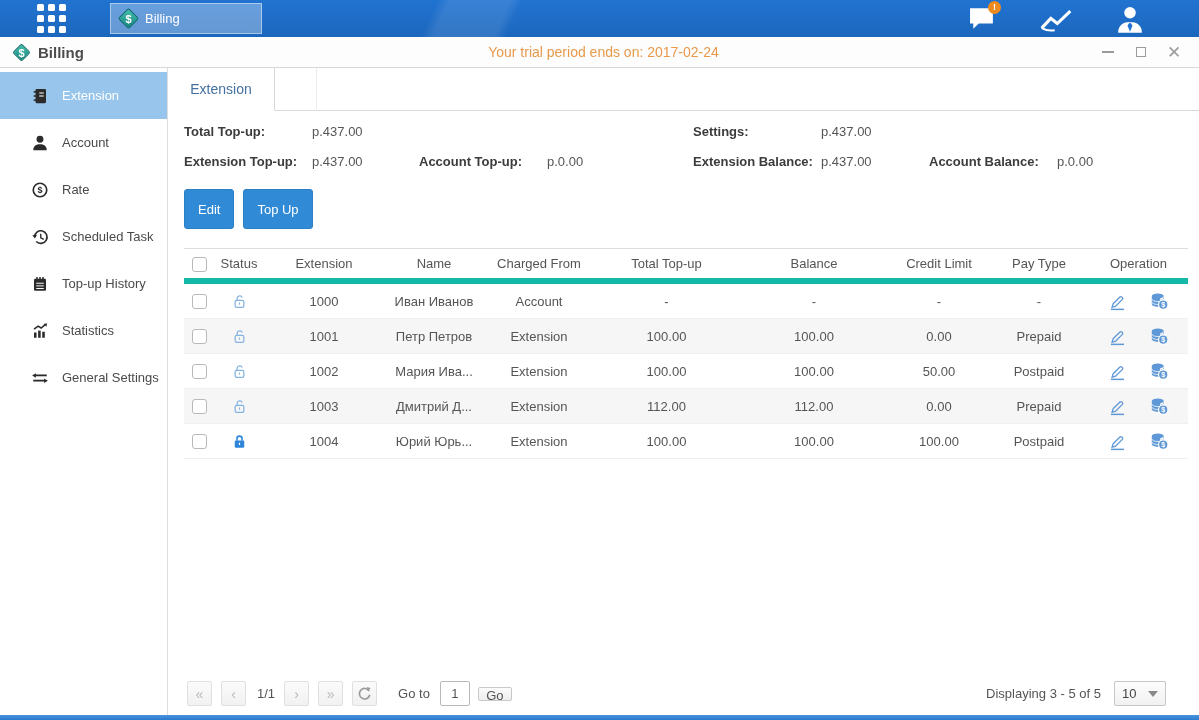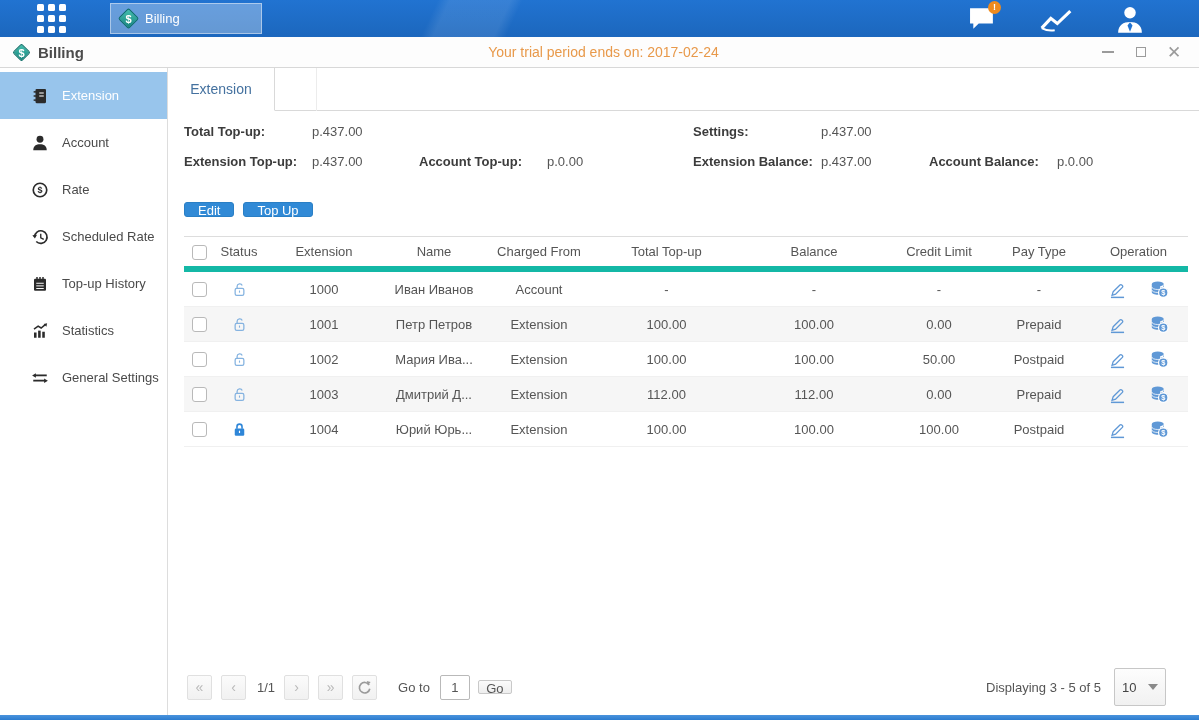--- a/index.html
+++ b/index.html
@@ -127,22 +127,22 @@
   .sp-r1c1 { grid-row: 1; grid-column: 1; }
   .sp-r1c3 { grid-row: 1; grid-column: 3; }
   .sp-r2c1 { grid-row: 2; grid-column: 1; }
   .sp-r2c2 { grid-row: 2; grid-column: 2; }
   .sp-r2c3 { grid-row: 2; grid-column: 3; }
   .sp-r2c4 { grid-row: 2; grid-column: 4; }
 
   .actions { margin-top: 20px; display: flex; gap: 9px; }
   .btn-blue {
     background: var(--accent-blue); color: #fff; border: 1px solid #2a7fc5;
-    height: 15px; padding: 0 13px; font-size: 13px; border-radius: 3px;
-    cursor: pointer; font-family: inherit; margin-top: 13px;
+    height: 40px; padding: 0 13px; font-size: 13px; border-radius: 3px;
+    cursor: pointer; font-family: inherit;
   }
 
   
   .table { margin: 19px 11px 0 0; border-top: 1px solid #ddd; }
   .trow {
     display: grid;
     grid-template-columns: 30px 50px 120px 100px 110px 145px 150px 100px 100px 1fr;
     align-items: center;
     height: 35px;
   }
@@ -179,21 +179,21 @@
   }
   .go-btn {
     margin-left: 8px; width: 34px; height: 14px;
     background: linear-gradient(#fbfbfb, #eee);
     border: 1px solid #c9c9c9; border-radius: 2px;
     color: #555; font-size: 13px; cursor: pointer; font-family: inherit;
   }
   .pager-right { margin-left: auto; display: flex; align-items: center; gap: 13px; }
   .displaying { color: #555; }
   .pagesize {
-    width: 52px; height: 38px;
+    width: 52px; height: 25px;
     border: 1px solid #c7c7c7; border-radius: 2px;
     background: linear-gradient(#fdfdfd, #f1f1f1);
     display: flex; align-items: center; justify-content: space-between;
     padding: 0 7px; cursor: pointer; color: #444;
   }
   .caret { width: 0; height: 0; border-left: 5px solid transparent; border-right: 5px solid transparent; border-top: 6px solid #8a8a8a; }
 
   .bottom-strip { position: absolute; left: 0; right: 0; bottom: 0; height: 5px; background: linear-gradient(#4a93dd, #2b7ccf); }
 </style>
 </head>
@@ -286,21 +286,21 @@
         <text x="12" y="16.2" font-size="12" font-weight="bold" text-anchor="middle" fill="#2b2b2b" font-family="'Liberation Sans',sans-serif">$</text>
       </svg>
       <span>Rate</span>
     </div>
     <div class="side-item">
       <svg width="18" height="18" viewBox="0 0 24 24">
         <path d="M4.6,12 a8.4,8.4 0 1 1 2.4,6" fill="none" stroke="#2b2b2b" stroke-width="2.2"></path>
         <polygon points="1.8,9.5 8,9 5.2,14" fill="#2b2b2b"></polygon>
         <path d="M13,7.5 V13 l4,2.2" fill="none" stroke="#2b2b2b" stroke-width="1.8"></path>
       </svg>
-      <span>Scheduled Rate</span>
+      <span>Scheduled Task</span>
     </div>
     <div class="side-item">
       <svg width="18" height="18" viewBox="0 0 24 24">
         <rect x="4" y="5" width="16" height="16" rx="1.5" fill="#2b2b2b"></rect>
         <line x1="8" y1="2.5" x2="8" y2="7" stroke="#2b2b2b" stroke-width="2"></line>
         <line x1="12" y1="2.5" x2="12" y2="7" stroke="#2b2b2b" stroke-width="2"></line>
         <line x1="16" y1="2.5" x2="16" y2="7" stroke="#2b2b2b" stroke-width="2"></line>
         <line x1="7" y1="11" x2="17" y2="11" stroke="#fff" stroke-width="1.3"></line>
         <line x1="7" y1="14.5" x2="17" y2="14.5" stroke="#fff" stroke-width="1.3"></line>
         <line x1="7" y1="18" x2="17" y2="18" stroke="#fff" stroke-width="1.3"></line>

